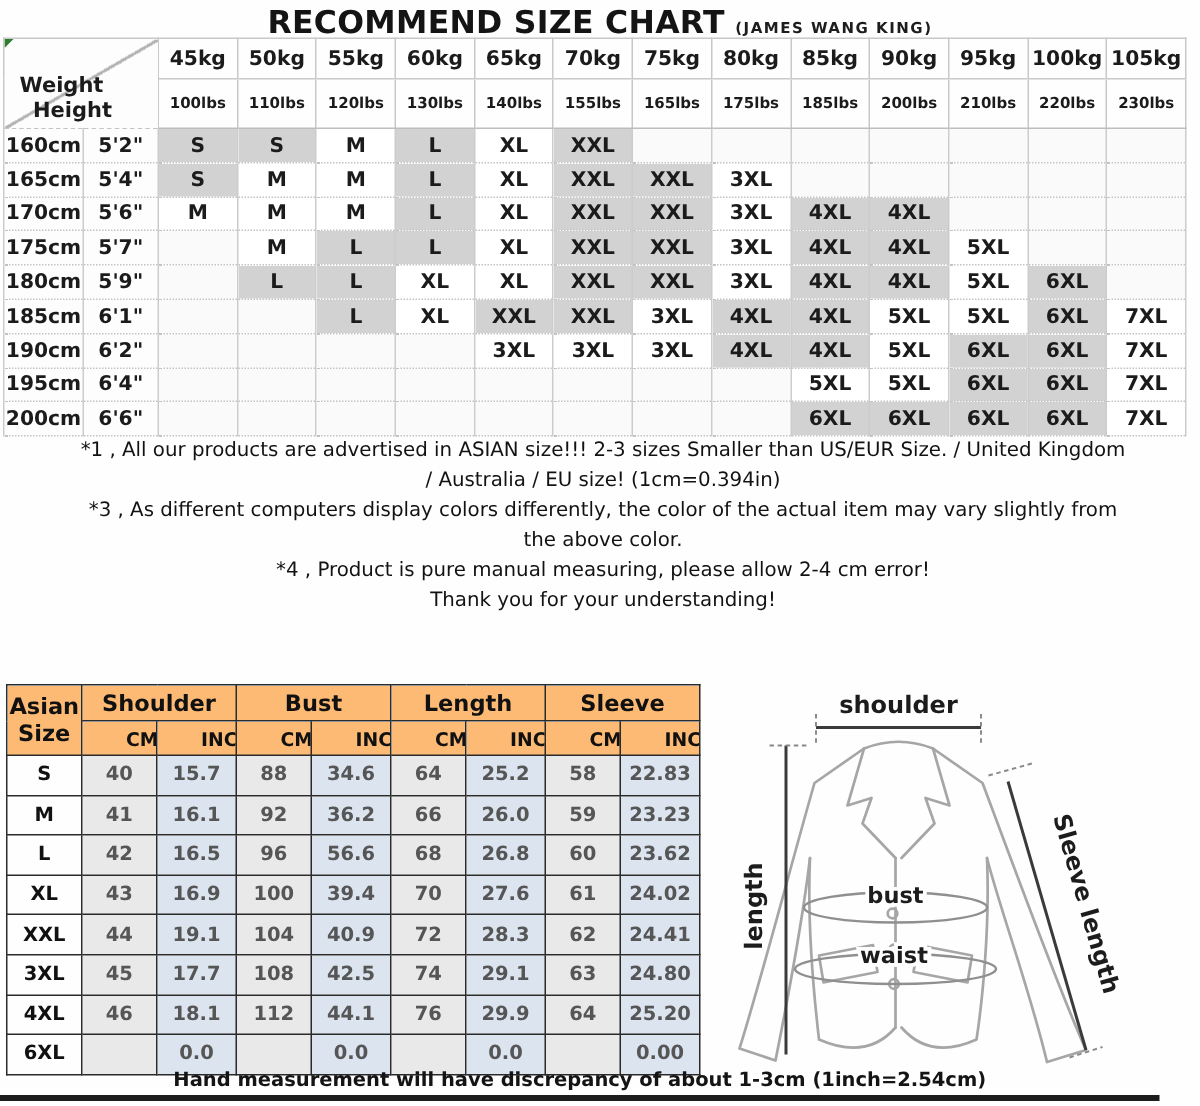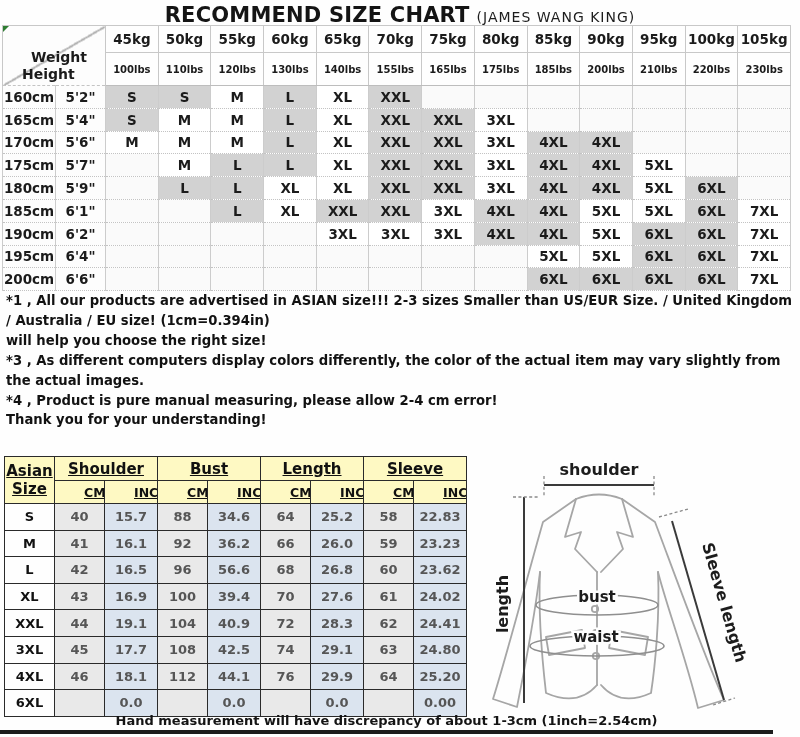--- a/index.html
+++ b/index.html
@@ -2,21 +2,21 @@
 <html style="--shaded: #d2d2d2; --cm: #e9e9e9; --inch: #dbe4ef; --empty: #fafafa; --rule: #1c1c1c;"><head>
 <meta charset="utf-8">
 <style>
   * { margin:0; padding:0; box-sizing:border-box; }
   html,body { width:800px; height:737px; overflow:hidden; }
   body { position:relative; background:#fefefe; font-family:"DejaVu Sans", sans-serif; }
   :root { --shaded:#d2d2d2; --cm:#e9e9e9; --inch:#dbe4ef; --empty:#fafafa; --rule:#1c1c1c; }
 
   .title { position:absolute; top:3px; left:0; width:100%; text-align:center; white-space:nowrap; }
   .title .main { font-size:21px; font-weight:bold; color:#141414; letter-spacing:.2px; }
-  .title .sub  { font-size:14px; font-weight:normal; color:#1d1d1d; margin-left:7px; letter-spacing:1px; }
+  .title .sub  { font-size:10px; font-weight:bold; color:#1d1d1d; margin-left:7px; letter-spacing:1px; }
 
   table { border-collapse:collapse; table-layout:fixed; }
 
   
   #size-chart { position:absolute; left:2px; top:25px; width:789px; }
   #size-chart th, #size-chart td {
     border:1px solid #c8c8c8; text-align:center; vertical-align:middle;
     font-weight:bold; color:#1b1b1b; overflow:hidden; padding:0;
   }
   #size-chart thead tr:first-child th { height:27px; font-size:13.5px; border-bottom:1px dashed #c4c4c4; }
@@ -31,31 +31,31 @@
   #size-chart td.shaded { background:var(--shaded); }
   #size-chart td.plain  { background:#ffffff; }
   #size-chart td.blank  { background:var(--empty); }
   #size-chart th.corner {
     position:relative; background:
       linear-gradient(to bottom right, transparent calc(50% - 1px), #b3b3b3 calc(50% - 1px) calc(50% + 1px), transparent calc(50% + 1px)),
       #fdfdfd;
   }
   #size-chart th.corner .tri { position:absolute; top:0; left:0; width:0; height:0;
     border-top:6px solid #2f7d32; border-right:6px solid transparent; }
-  #size-chart th.corner .w { text-align:center; padding-left:10px; margin-top:20px; font-size:14px; line-height:17px; }
+  #size-chart th.corner .w { text-align:left; padding-left:10px; margin-top:20px; font-size:14px; line-height:17px; }
   #size-chart th.corner .h { text-align:left; padding-left:19px; font-size:14px; line-height:17px; }
 
   
   #notes { position:absolute; left:6px; top:291px; width:792px; color:#121212; }
-  #notes .note-line { font-size:13.2px; font-weight:bold; line-height:19.9px; white-space:nowrap; }
+  #notes .note-line { font-size:13.2px; font-weight:normal; line-height:19.9px; white-space:nowrap;text-align:center; }
 
   
   #measure { position:absolute; left:4px; top:456px; width:462px; }
   #measure th, #measure td { border:1px solid #2a2a2a; text-align:center; vertical-align:middle; overflow:hidden; padding:0; }
-  #measure thead th { background:#fef9c3; color:#111;text-decoration:underline; }
+  #measure thead th { background:#fdba74; color:#111; }
   #measure thead tr:first-child th { height:24px; font-size:15px; font-weight:bold; }
   #measure thead tr:last-child th { height:23px; font-size:12.5px; font-weight:bold;padding-left:29px; }
   #measure th.corner2 { font-size:14px; font-weight:bold; line-height:18px; }
   #measure tbody tr { height:26.6px; }
   #measure tbody th { font-size:13px; font-weight:bold; color:#111; background:#fefefe; }
   #measure tbody td { font-size:13px; font-weight:bold; color:#565656; }
   #measure td.cm   { background:var(--cm); }
   #measure td.inch { background:var(--inch); }
 
   
@@ -270,23 +270,22 @@
         <td class="shaded">6XL</td>
         <td class="shaded">6XL</td>
         <td class="plain">7XL</td>
       </tr>
     </tbody>
 </table>
 
 <div id="notes">
     <div class="note-line">*1 , All our products are advertised in ASIAN size!!! 2-3 sizes Smaller than US/EUR Size. / United Kingdom</div>
     <div class="note-line">/ Australia / EU size! (1cm=0.394in)</div>
-    <div class="note-line">will help you choose the right size!</div>
     <div class="note-line">*3 , As different computers display colors differently, the color of the actual item may vary slightly from</div>
-    <div class="note-line">the actual images.</div>
+    <div class="note-line">the above color.</div>
     <div class="note-line">*4 , Product is pure manual measuring, please allow 2-4 cm error!</div>
     <div class="note-line">Thank you for your understanding!</div>
   </div>
 
 <table id="measure">
   <colgroup>
     <col style="width:50px">
     <col style="width:50px">
       <col style="width:53px">
     <col style="width:50px">

